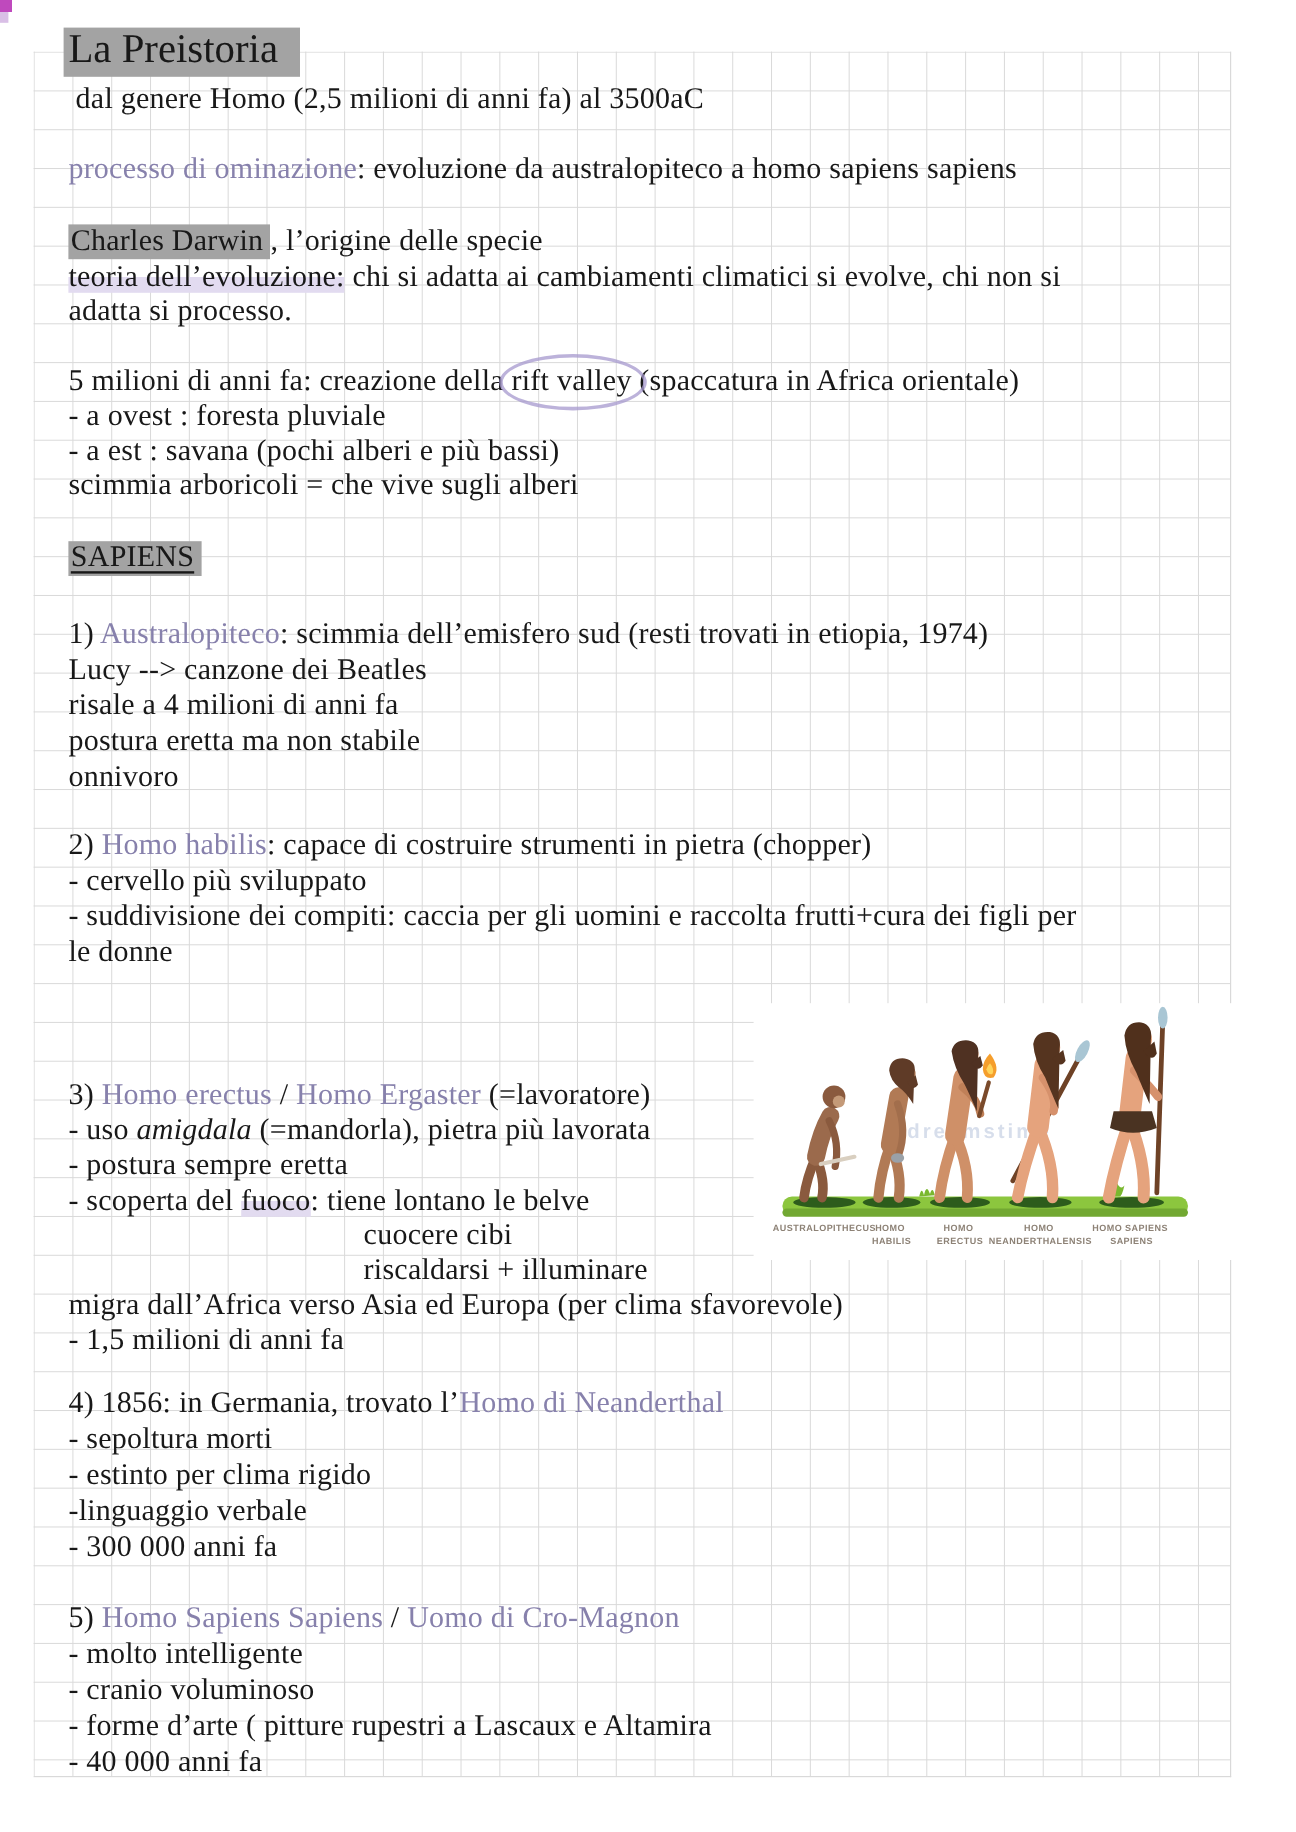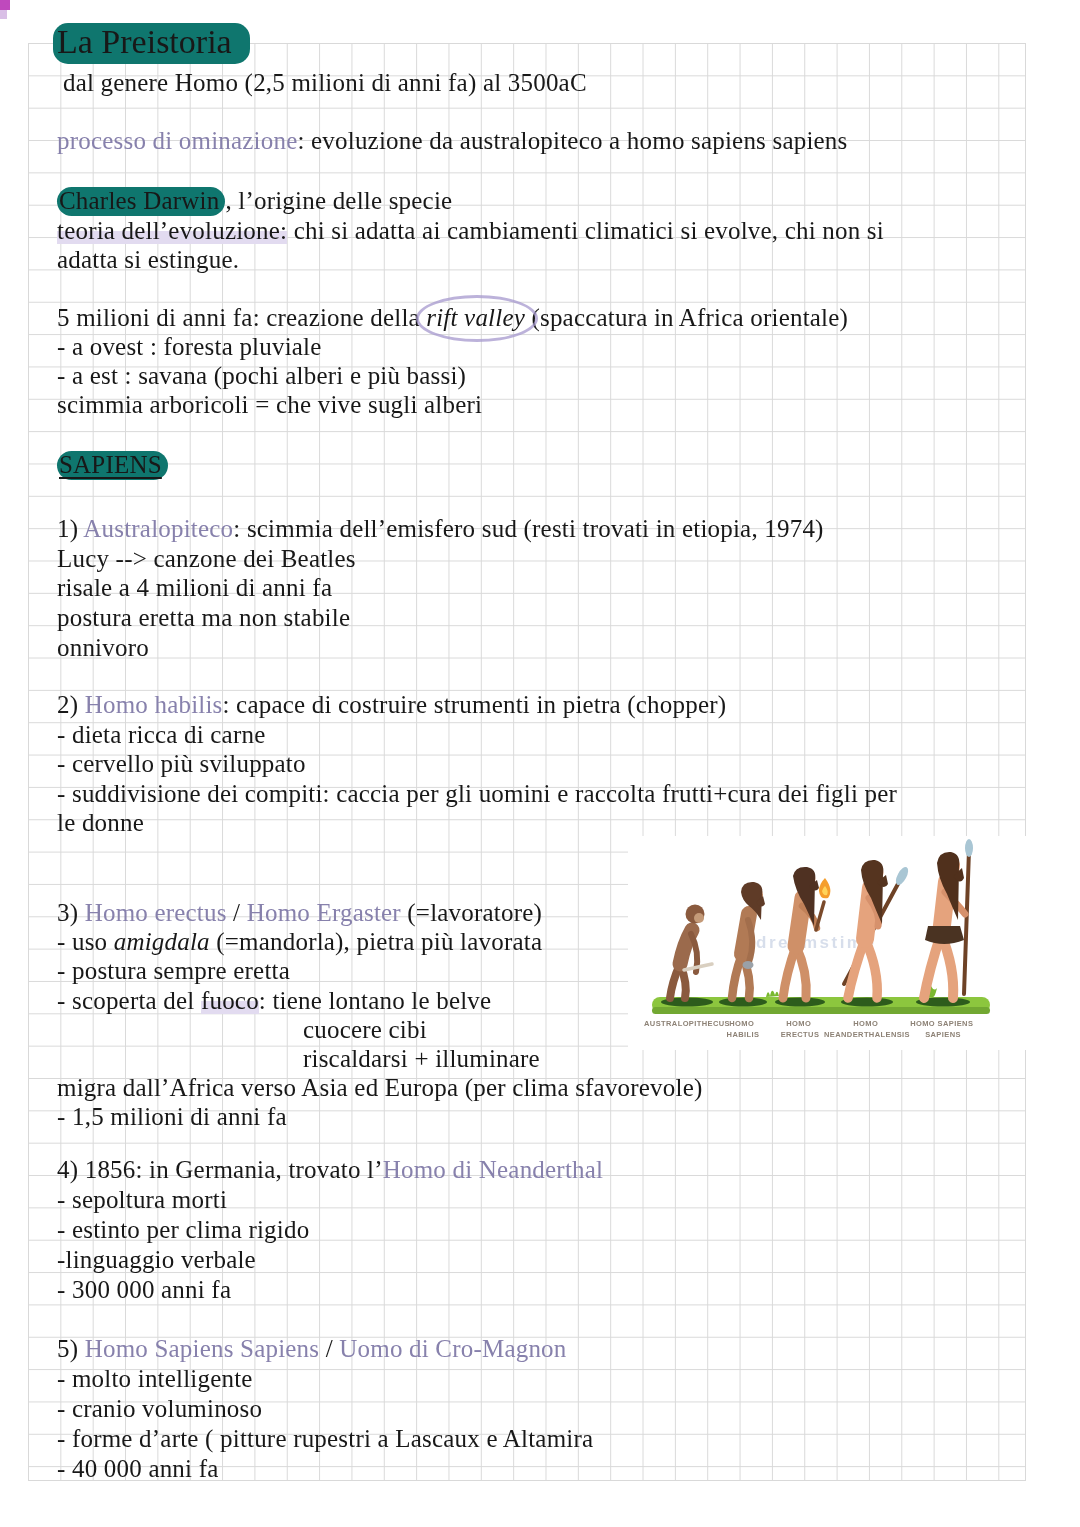--- a/index.html
+++ b/index.html
@@ -31,24 +31,24 @@
   .b-ominidi{top:450px;}
   .b-sp1{top:514px;line-height:29.7px;}
   .b-sp2{top:690px;}
   .b-sp3{top:898px;line-height:29.2px;}
   .b-sp4{top:1155px;line-height:30px;}
   .b-sp5{top:1334px;line-height:30px;}
   .indent{padding-left:246px;}
 
   .p{color:#8781ac;}
   .i{font-style:italic;}
-  .h{background:#0f766e;padding:0 6px 2px 2px;border-radius:15px;}
+  .h{background:#a3a3a3;padding:0 6px 2px 2px;}
   .ul{text-decoration:underline;text-underline-offset:4px;text-decoration-thickness:2px;}
   .u{background:linear-gradient(to bottom,rgba(226,219,240,0) 52%,#e2dbf0 52%,#e2dbf0 100%);}
-  .o{position:relative;font-style:italic;}
+  .o{position:relative;}
   .o::after{
     content:"";position:absolute;left:-10px;right:-13px;top:-9px;bottom:-11px;
     border:3.5px solid rgba(166,152,205,.75);border-radius:50%;pointer-events:none;
   }
 
   .illustration{position:absolute;left:628px;top:836px;width:400px;height:214px;background:#ffffff;}
   .evo-label{font:700 7.5px "Liberation Sans",sans-serif;fill:#8d8276;letter-spacing:.4px;text-anchor:middle;}
   .wm{font:700 17px "Liberation Sans",sans-serif;fill:#8fa3c8;opacity:.35;letter-spacing:2.5px;}
 </style>
 </head>
@@ -65,41 +65,40 @@
   <div class="block subtitle">
     <span>dal genere Homo (2,5 milioni di anni fa) al 3500aC</span>
   </div>
 
   <div class="block b-processo">
       <div class="line"><span class="p">processo di ominazione</span><span>: evoluzione da australopiteco a homo sapiens sapiens</span></div>
     </div>
   <div class="block b-darwin">
       <div class="line"><span class="h">Charles Darwin</span><span>, l’origine delle specie</span></div>
       <div class="line"><span class="u">teoria dell’evoluzione:</span><span> chi si adatta ai cambiamenti climatici si evolve, chi non si</span></div>
-      <div class="line"><span>adatta si estingue.</span></div>
+      <div class="line"><span>adatta si processo.</span></div>
     </div>
   <div class="block b-rift">
       <div class="line"><span>5 milioni di anni fa: creazione della </span><span class="o">rift valley</span><span> (spaccatura in Africa orientale)</span></div>
       <div class="line"><span>- a ovest : foresta pluviale</span></div>
       <div class="line"><span>- a est : savana (pochi alberi e più bassi)</span></div>
       <div class="line"><span>scimmia arboricoli = che vive sugli alberi</span></div>
     </div>
   <div class="block b-ominidi">
       <div class="line"><span class="h ul">SAPIENS</span></div>
     </div>
   <div class="block b-sp1">
       <div class="line"><span>1) </span><span class="p">Australopiteco</span><span>: scimmia dell’emisfero sud (resti trovati in etiopia, 1974)</span></div>
       <div class="line"><span>Lucy --&gt; canzone dei Beatles</span></div>
       <div class="line"><span>risale a 4 milioni di anni fa</span></div>
       <div class="line"><span>postura eretta ma non stabile</span></div>
       <div class="line"><span>onnivoro</span></div>
     </div>
   <div class="block b-sp2">
       <div class="line"><span>2) </span><span class="p">Homo habilis</span><span>: capace di costruire strumenti in pietra (chopper)</span></div>
-      <div class="line"><span>- dieta ricca di carne</span></div>
       <div class="line"><span>- cervello più sviluppato</span></div>
       <div class="line"><span>- suddivisione dei compiti: caccia per gli uomini e raccolta frutti+cura dei figli per</span></div>
       <div class="line"><span>le donne</span></div>
     </div>
   <div class="block b-sp3">
       <div class="line"><span>3) </span><span class="p">Homo erectus</span><span> / </span><span class="p">Homo Ergaster</span><span> (=lavoratore)</span></div>
       <div class="line"><span>- uso </span><span class="i">amigdala</span><span> (=mandorla), pietra più lavorata</span></div>
       <div class="line"><span>- postura sempre eretta</span></div>
       <div class="line"><span>- scoperta del </span><span class="u">fuoco</span><span>: tiene lontano le belve</span></div>
       <div class="line indent"><span>cuocere cibi</span></div>

